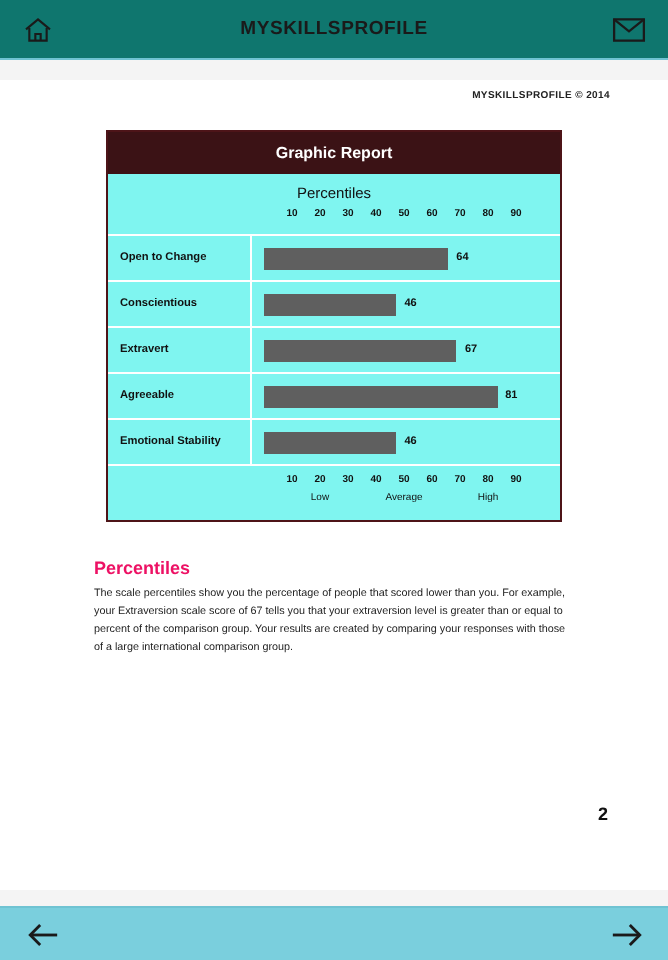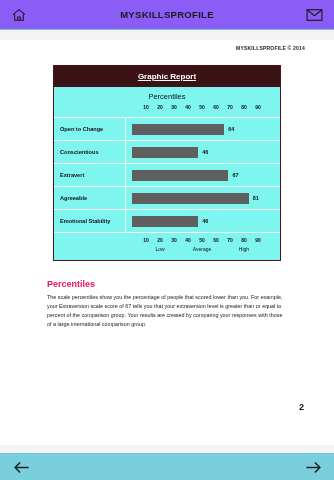--- a/index.html
+++ b/index.html
@@ -11,21 +11,21 @@
     height: 480px;
     background: #ffffff;
     font-family: "Liberation Sans", sans-serif;
     overflow: hidden;
     position: relative;
   }
 
   
   .topbar {
     height: 30px;
-    background: #8b5cf6;
+    background: #0f766e;
     display: flex;
     align-items: center;
     justify-content: space-between;
     padding: 0 8px;
     box-sizing: border-box;
     border-bottom: 1px solid #6fc3d2;
   }
   .topbar-title {
     font-size: 9.5px;
     font-weight: bold;
@@ -91,21 +91,20 @@
     border: 1px solid #4d1418;
     box-sizing: border-box;
   }
   .report-header {
     background: #3B1215;
     color: #ffffff;
     text-align: center;
     font-size: 8px;
     font-weight: bold;
     padding: 6px 0 6px 0;
-    text-decoration: underline;
   }
   .scale-block {
     background: #7FF5F0;
     padding: 5px 0 4px 0;
   }
   .scale-title {
     text-align: center;
     font-size: 7.5px;
     color: #111;
     margin-bottom: 3px;

